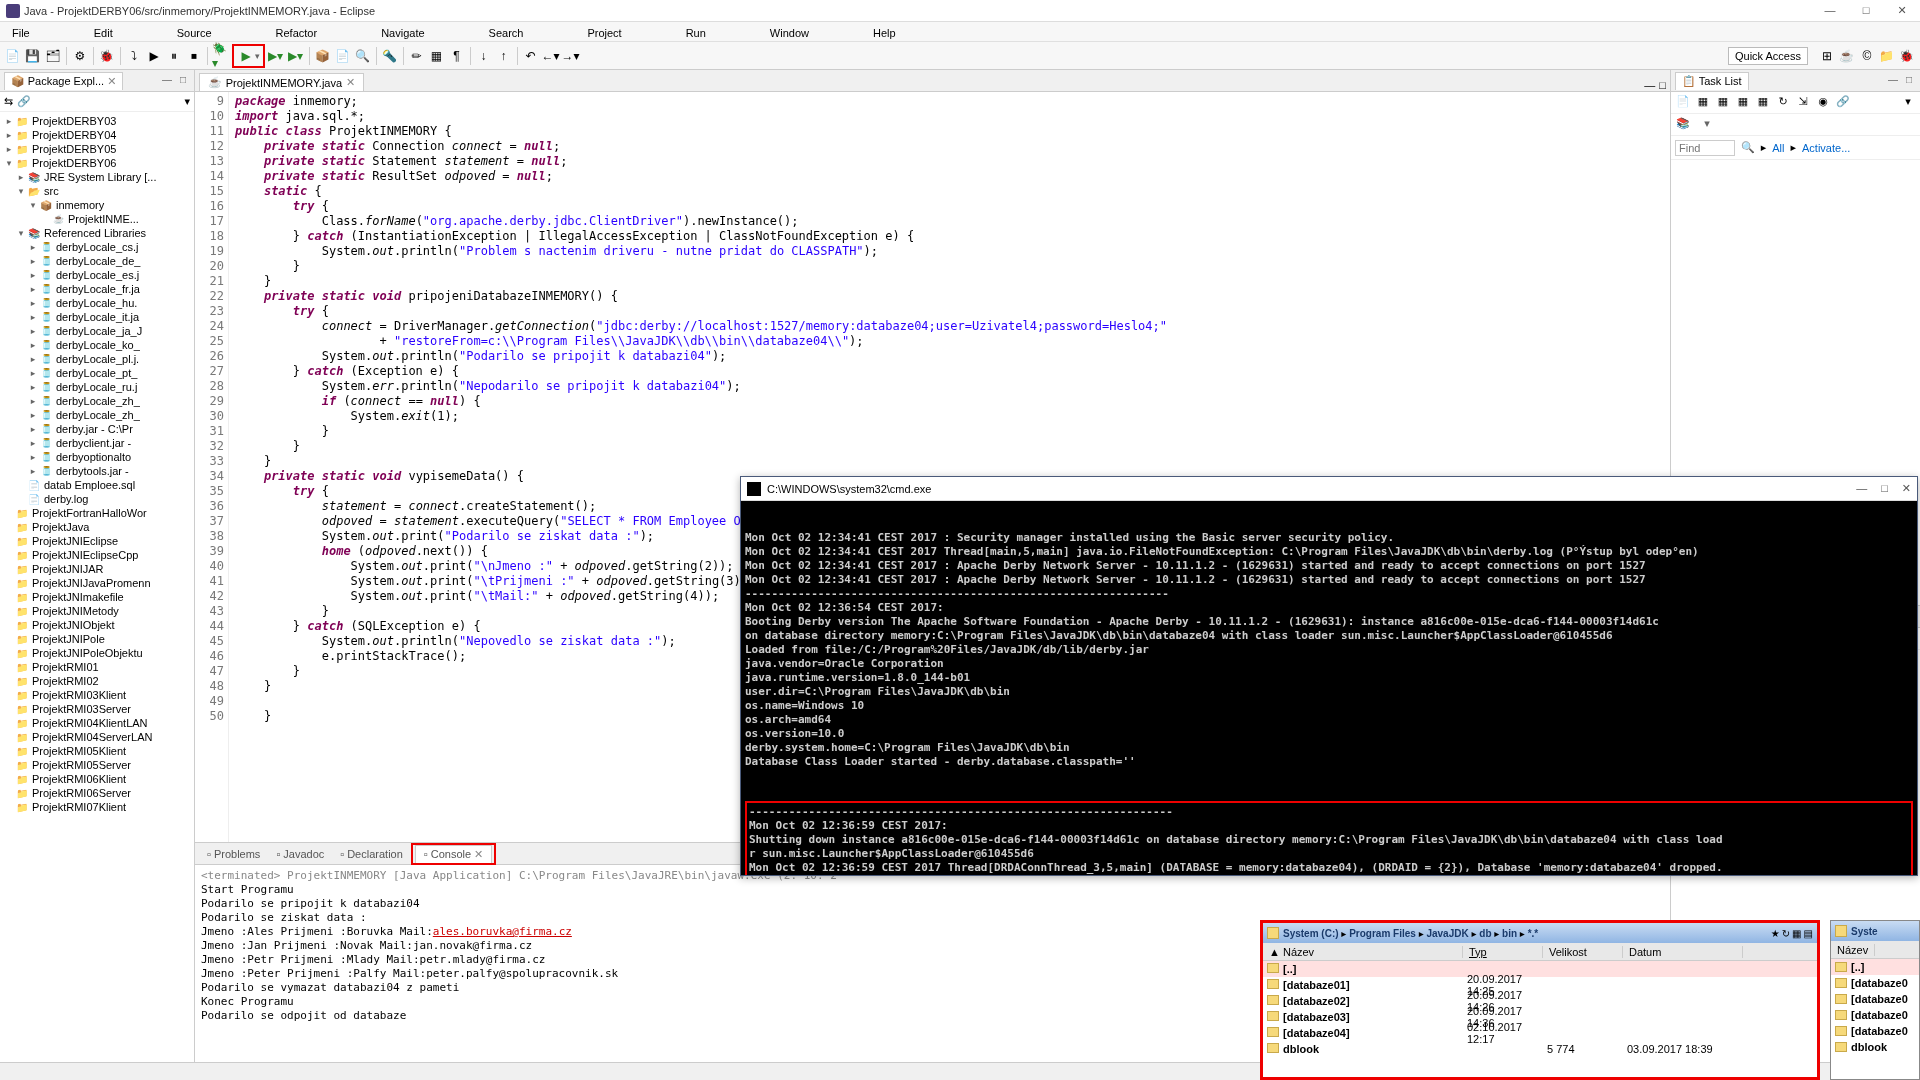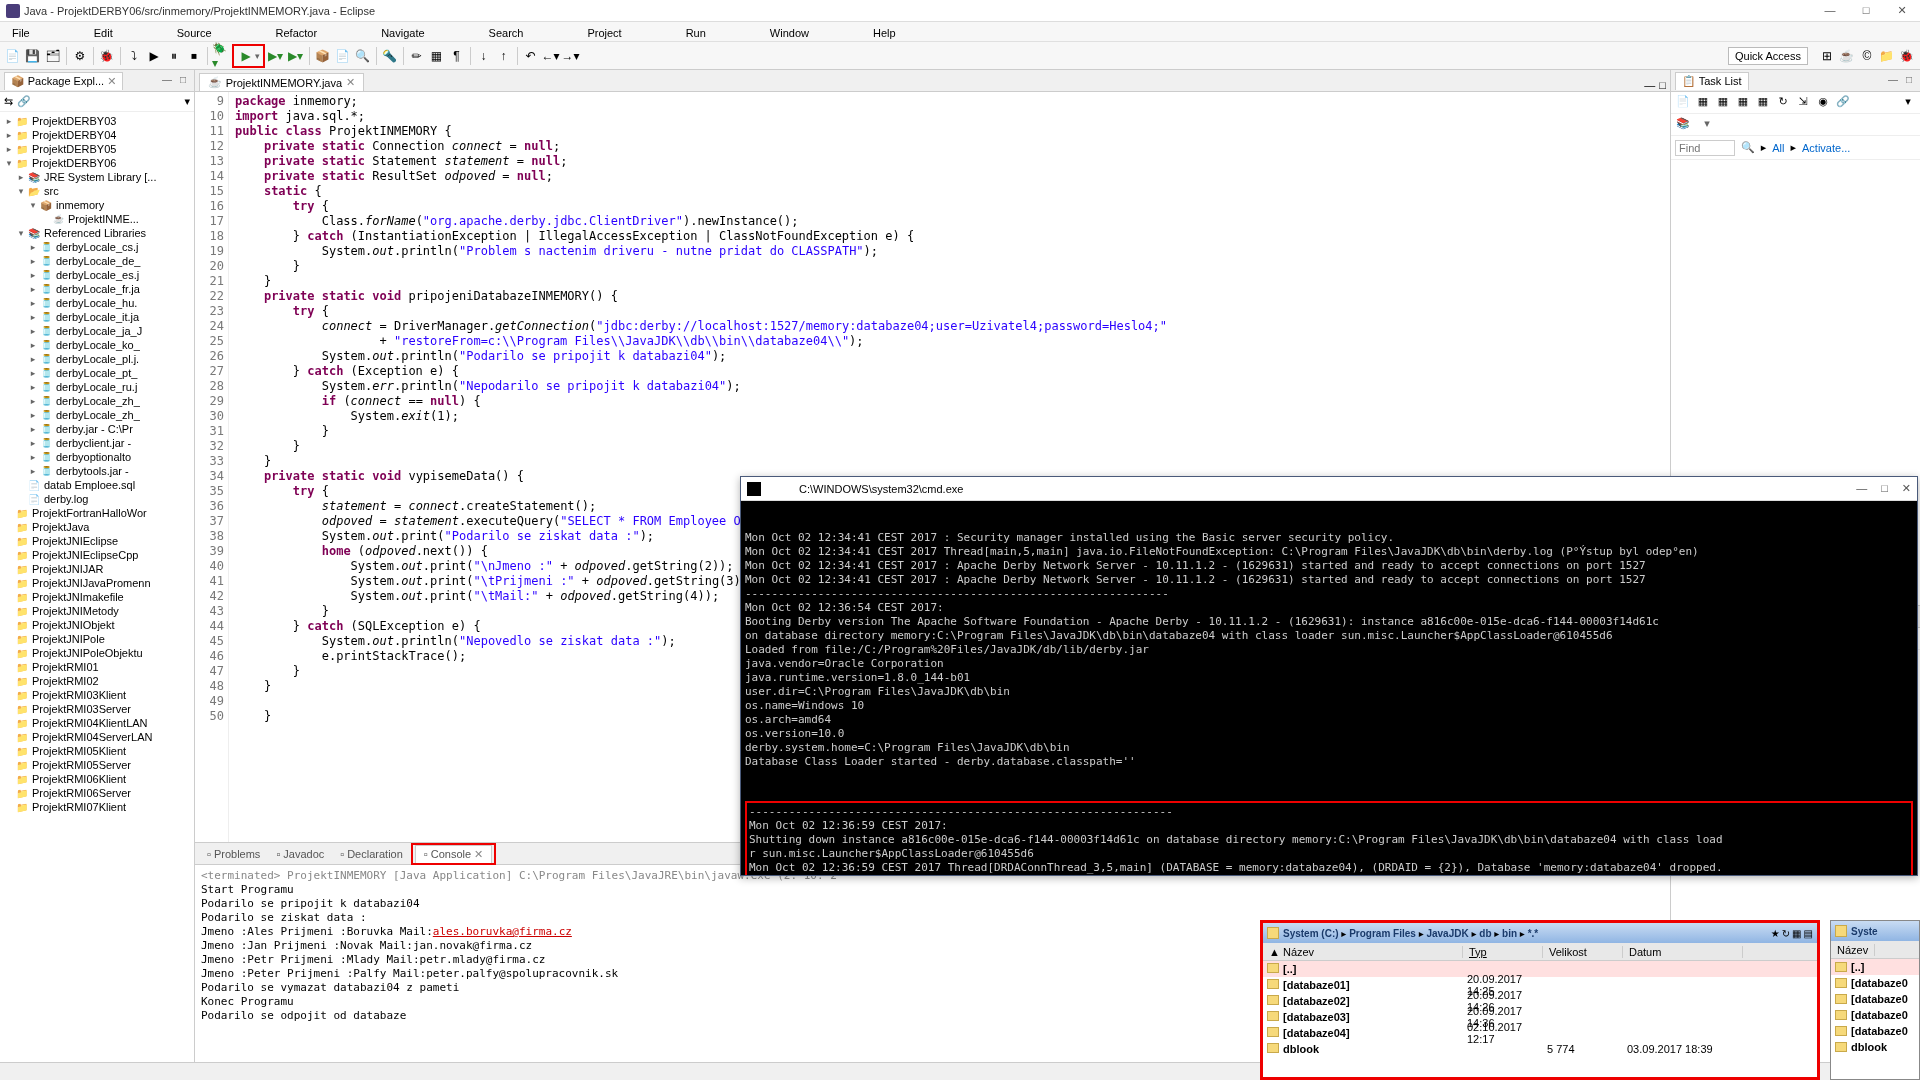--- a/index.html
+++ b/index.html
@@ -50,21 +50,21 @@
 
 
 .editor-area { flex: 1; display: flex; flex-direction: column; background: #fff; }
 .editor-tabs { height: 22px; background: #f0f0f0; border-bottom: 1px solid #ccc; display: flex; align-items: flex-end; padding-left: 4px; }
 .editor-tab { background: #fff; border: 1px solid #ccc; border-bottom: none; padding: 2px 8px; display: flex; align-items: center; gap: 4px; font-size: 11px; }
 .editor-tab .close { cursor: pointer; color: #888; }
 .editor-tabs .ed-tb { margin-left: auto; display: flex; gap: 4px; padding-right: 4px; }
 .editor { flex: 1; display: flex; overflow: hidden; font-family: Consolas, monospace; font-size: 12px; background: #fff; }
 .gutter { width: 34px; background: #fff; border-right: 1px solid #eee; text-align: right; padding: 2px 4px 2px 0; color: #787878; line-height: 15px; }
 .code { flex: 1; padding: 2px 6px; line-height: 15px; white-space: pre; overflow: auto; }
-.kw { color: #7f0055; font-weight: bold; }
+.kw { color: #7f0055; font-weight: bold; font-style: italic; }
 .str { color: #2a00ff; }
 .it { font-style: italic; color: #000000; }
 
 
 .bottom-views { height: 220px; border-top: 1px solid #ccc; display: flex; flex-direction: column; background: #fff; }
 .bv-tabs { height: 22px; background: #f0f0f0; border-bottom: 1px solid #ccc; display: flex; align-items: center; padding: 0 4px; gap: 0; }
 .bv-tab { padding: 2px 8px; display: flex; align-items: center; gap: 3px; cursor: pointer; color: #555; font-size:11px; }
 .bv-tab.active { background: #fff; border: 1px solid #ccc; border-bottom: none; }
 .bv-console-hl { border: 2px solid #e00; padding: 0 2px; }
 .console-body { flex: 1; font-family: Consolas, monospace; font-size: 11px; padding: 4px 6px; overflow-y: auto; line-height: 14px; }
@@ -76,24 +76,24 @@
 .tasklist { flex: 0 0 54%; border-bottom: 1px solid #ccc; display: flex; flex-direction: column; }
 .task-tb { height: 22px; border-bottom: 1px solid #eee; display:flex; align-items:center; gap:4px; padding:0 4px;}
 .task-tb .tt { width:16px; height:16px; font-size:11px; text-align:center; cursor:pointer;}
 .task-find { height: 24px; border-bottom: 1px solid #eee; display: flex; align-items: center; padding: 0 4px; gap: 6px; }
 .task-find input { border: 1px solid #ccc; padding: 1px 3px; width: 60px; font-size: 11px; }
 .task-find .link { color: #0066cc; cursor: pointer; }
 .outline { flex: 1; display: flex; flex-direction: column; }
 
 
 .cmd-window { position: absolute; top: 476px; left: 740px; width: 1178px; height: 400px; background: #000; border: 1px solid #4a5a7a; box-shadow: 0 2px 8px rgba(0,0,0,.3); display:flex; flex-direction:column;}
-.cmd-title { height: 24px; background: #fff; display: flex; align-items: center; padding: 0 6px; border-bottom: 1px solid #ddd; gap: 32px; }
+.cmd-title { height: 24px; background: #fff; display: flex; align-items: center; padding: 0 6px; border-bottom: 1px solid #ddd; }
 .cmd-title .cmd-icon { width:14px; height:14px; background:#000; margin-right:6px;}
 .cmd-title .win-btns { margin-left:auto; display:flex; gap:14px; color:#555;}
-.cmd-body { flex:1; font-family: Consolas, monospace; font-size: 11px; color: #ccc; padding: 2px 4px; line-height: 14px; overflow: hidden; white-space: pre; }
+.cmd-body { flex:1; font-family: Consolas, monospace; font-size: 11px; color: #ccc; padding: 2px 4px; line-height: 14px; overflow: hidden; white-space: pre; font-weight: bold; }
 .cmd-highlight { border: 2px solid #e00; margin-top: 4px; padding: 2px 2px; }
 
 
 .fm-window { position: absolute; background: #f4f4f4; border: 1px solid #888; font-size: 11px; display:flex; flex-direction:column;}
 .fm1 { top: 920px; left: 1260px; width: 560px; height: 160px; border: 3px solid #e00; }
 .fm2 { top: 920px; left: 1830px; width: 90px; height: 160px; overflow:hidden; }
 .fm-head { height: 20px; background: linear-gradient(#c9dcf3,#90b5e3); display: flex; align-items: center; padding: 0 4px; gap: 4px; font-size:10px;}
 .fm-head .fld { width:12px;height:12px;background:#f6d97a;border:1px solid #c9a94a;}
 .fm-head .crumb { font-weight: bold; color: #1a3a6a; }
 .fm-head .tb { margin-left:auto; display:flex; gap:2px;}

